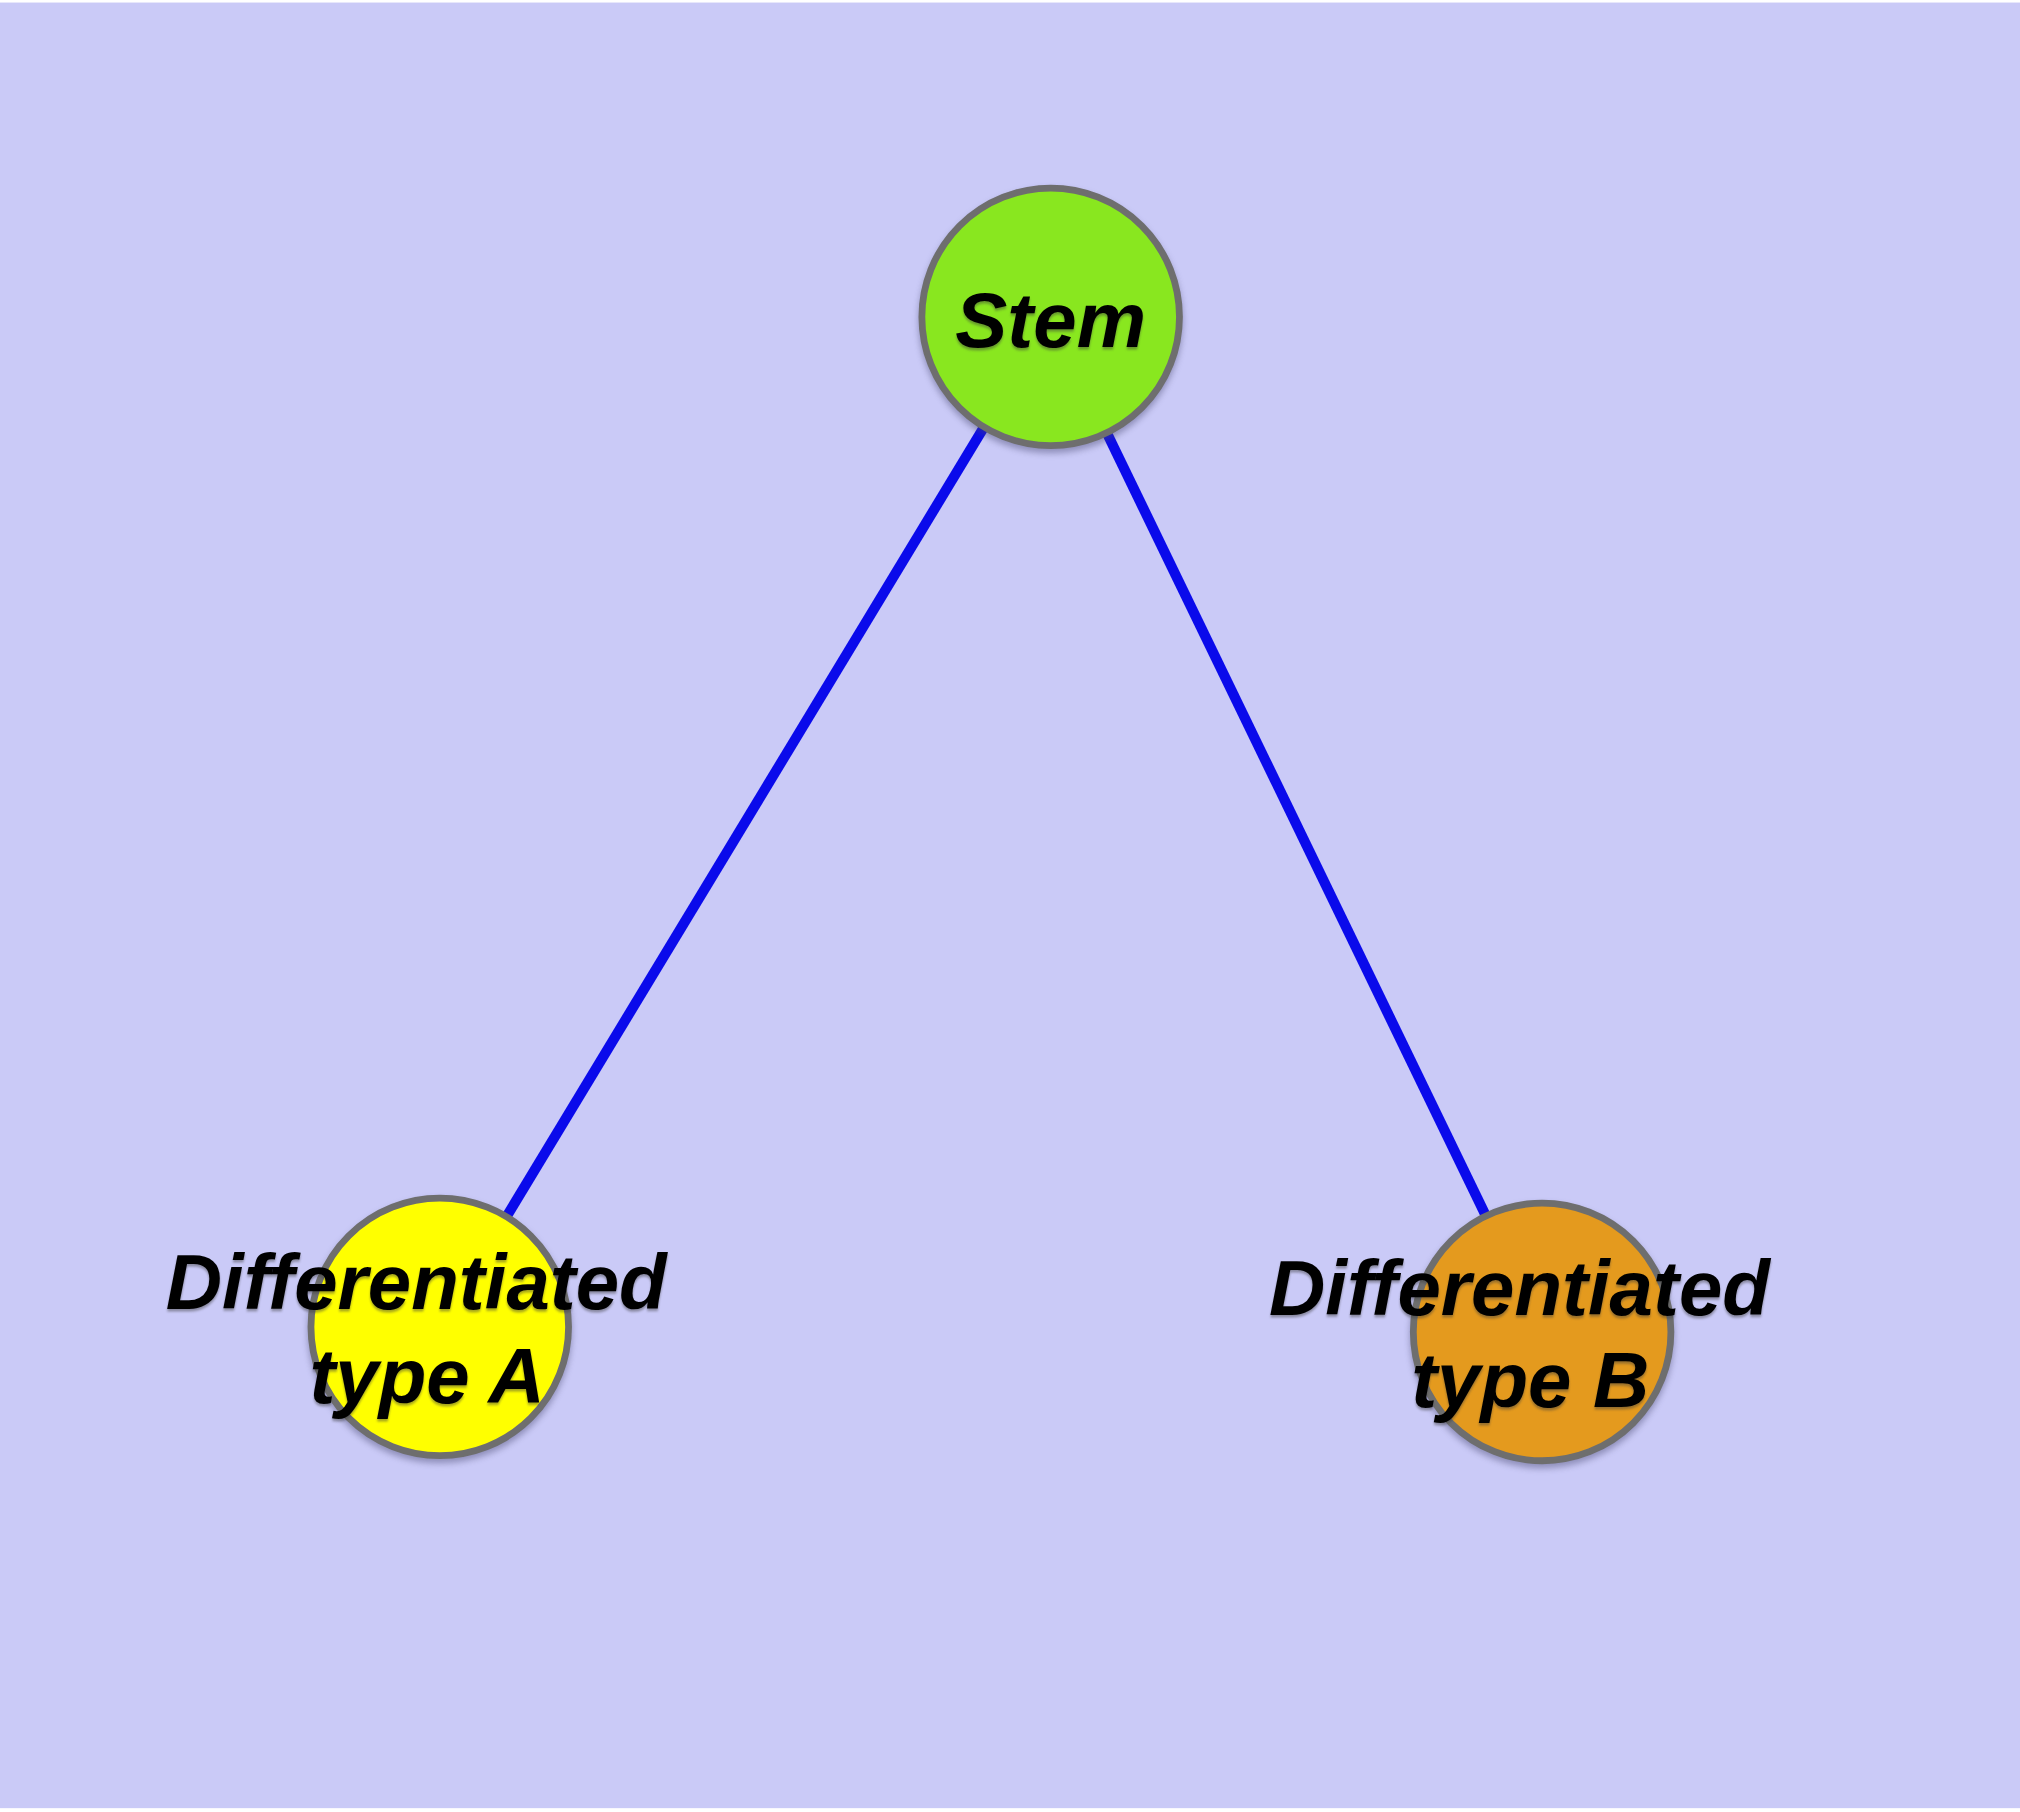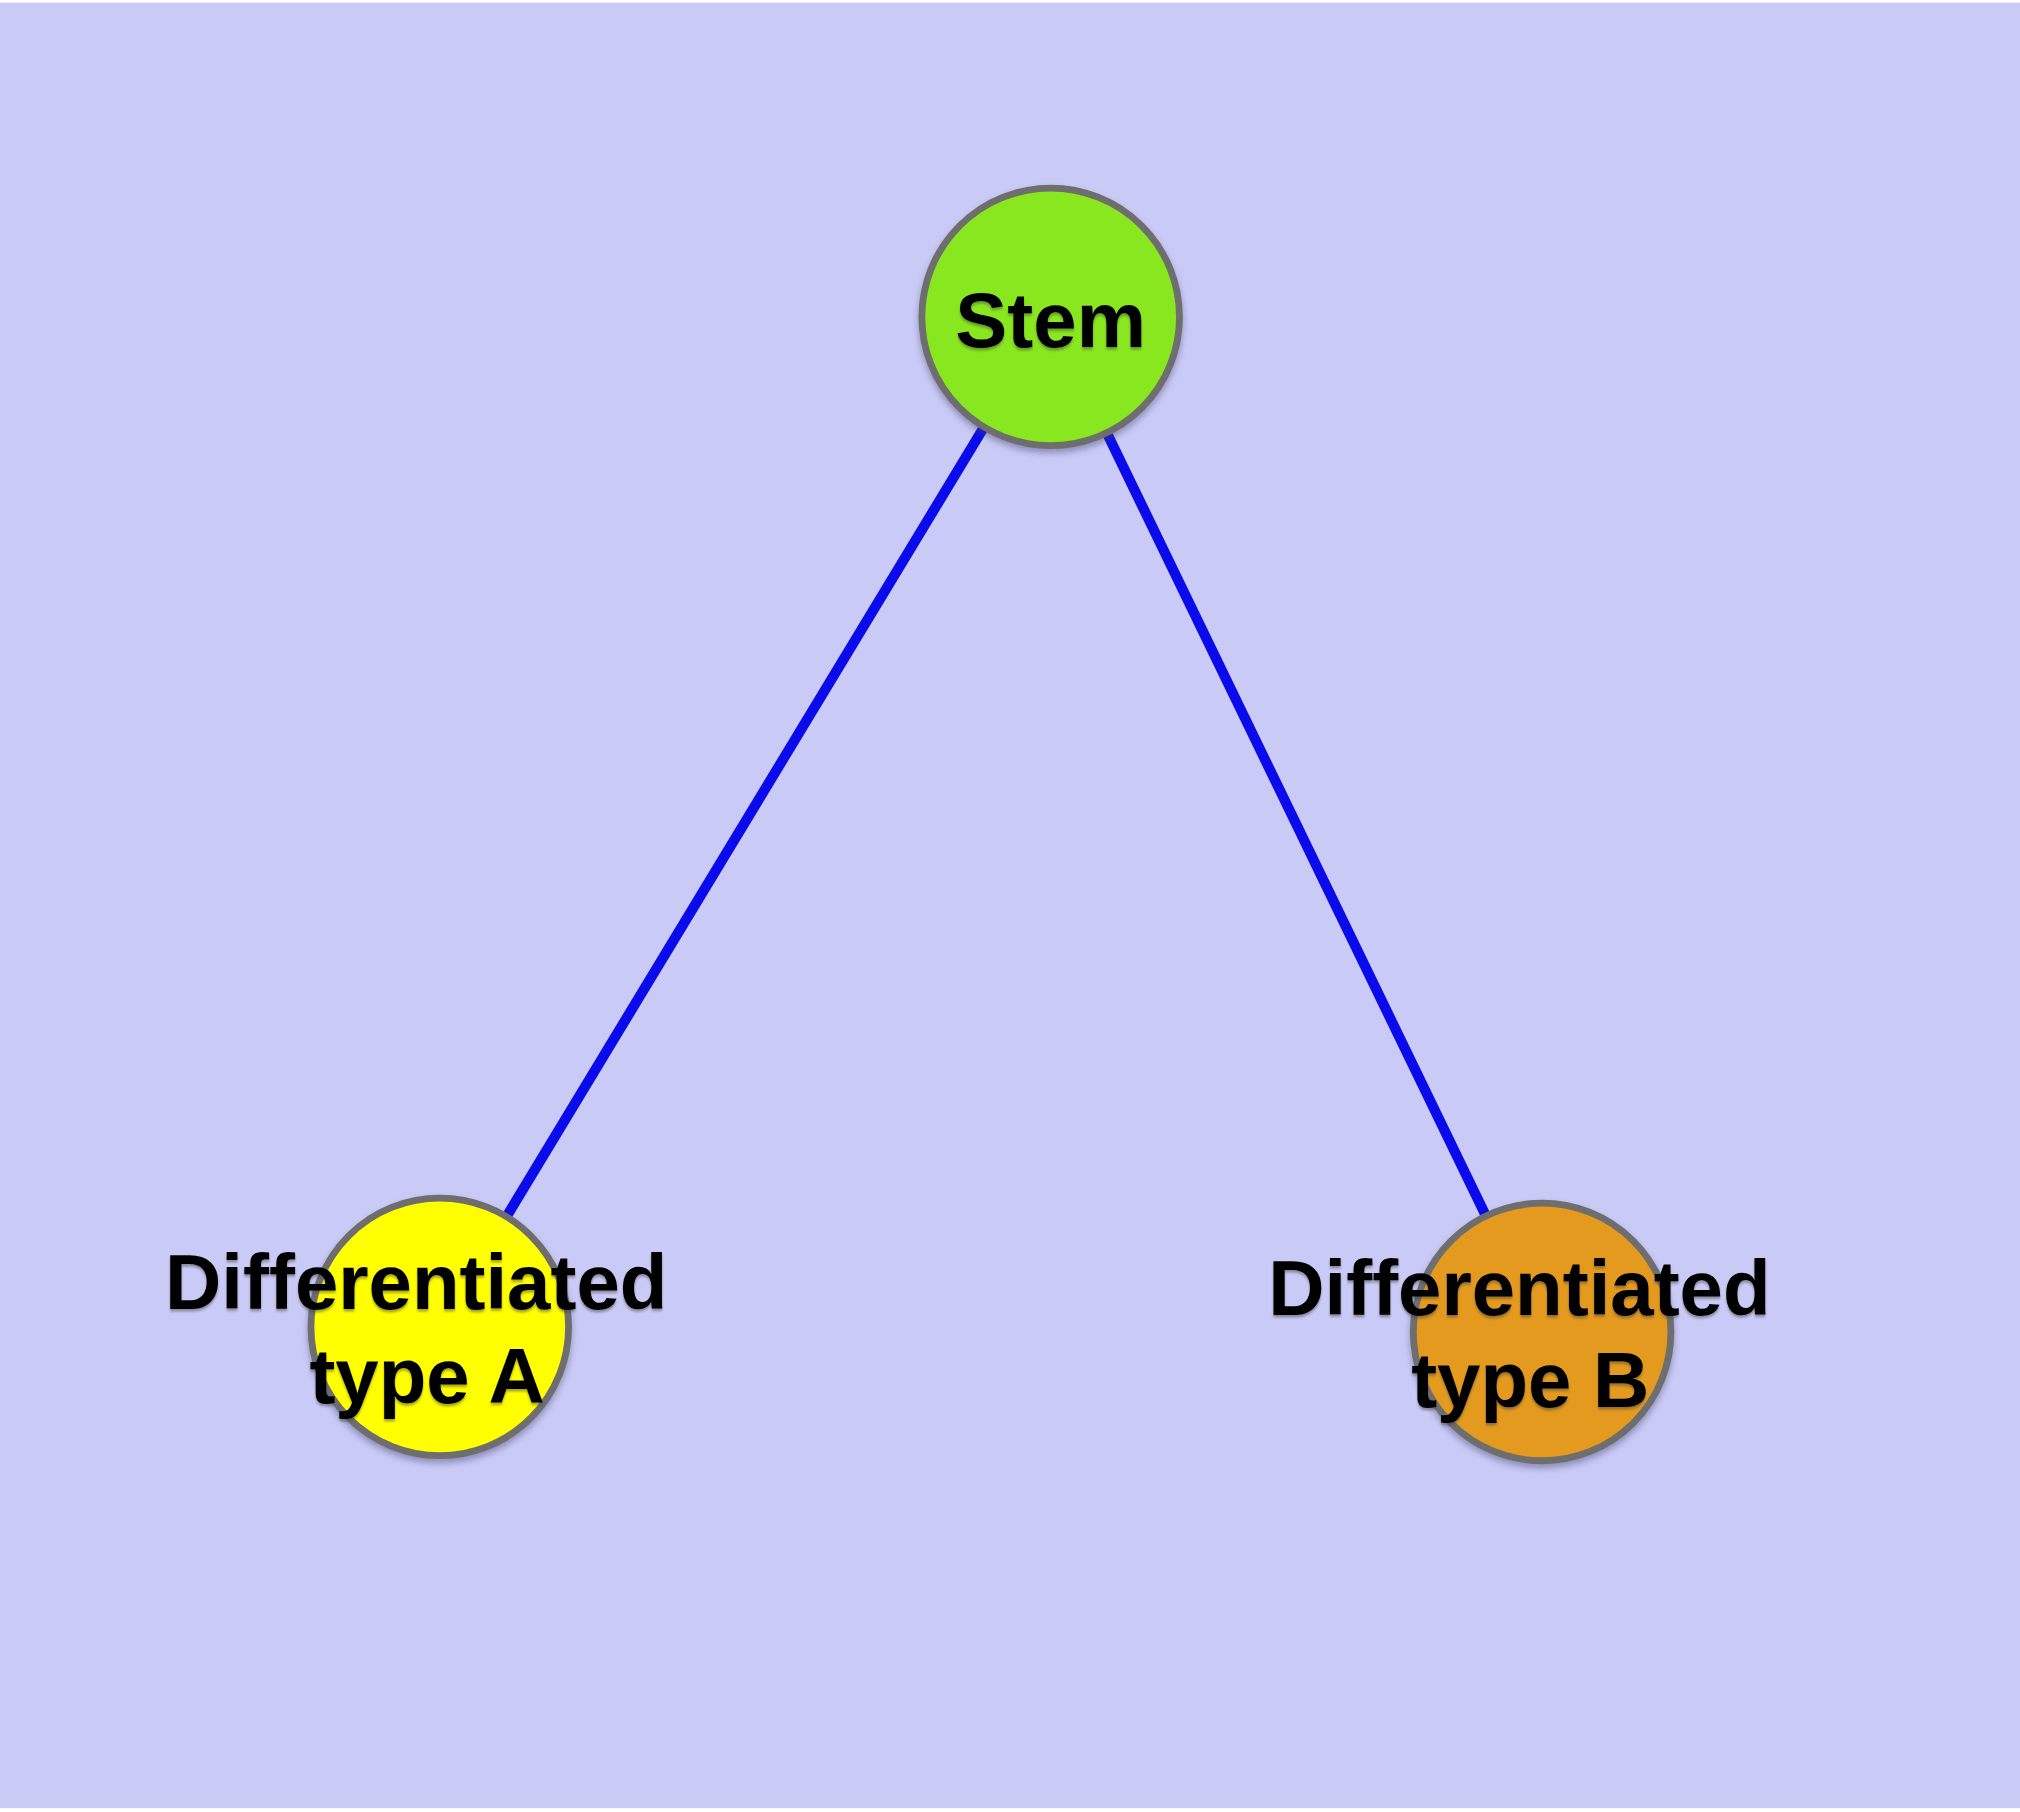--- a/index.html
+++ b/index.html
@@ -5,20 +5,21 @@
   html, body {
     margin: 0;
     padding: 0;
     background: #ffffff;
   }
   .page {
     width: 2021px;
     height: 1812px;
     max-width: 100%;
     background: #ffffff;
+    font-style: italic;
   }
   svg.diagram {
     display: block;
     width: 100%;
     height: auto;
   }
   .edge {
     stroke-width: 12;
     stroke-linecap: butt;
   }

